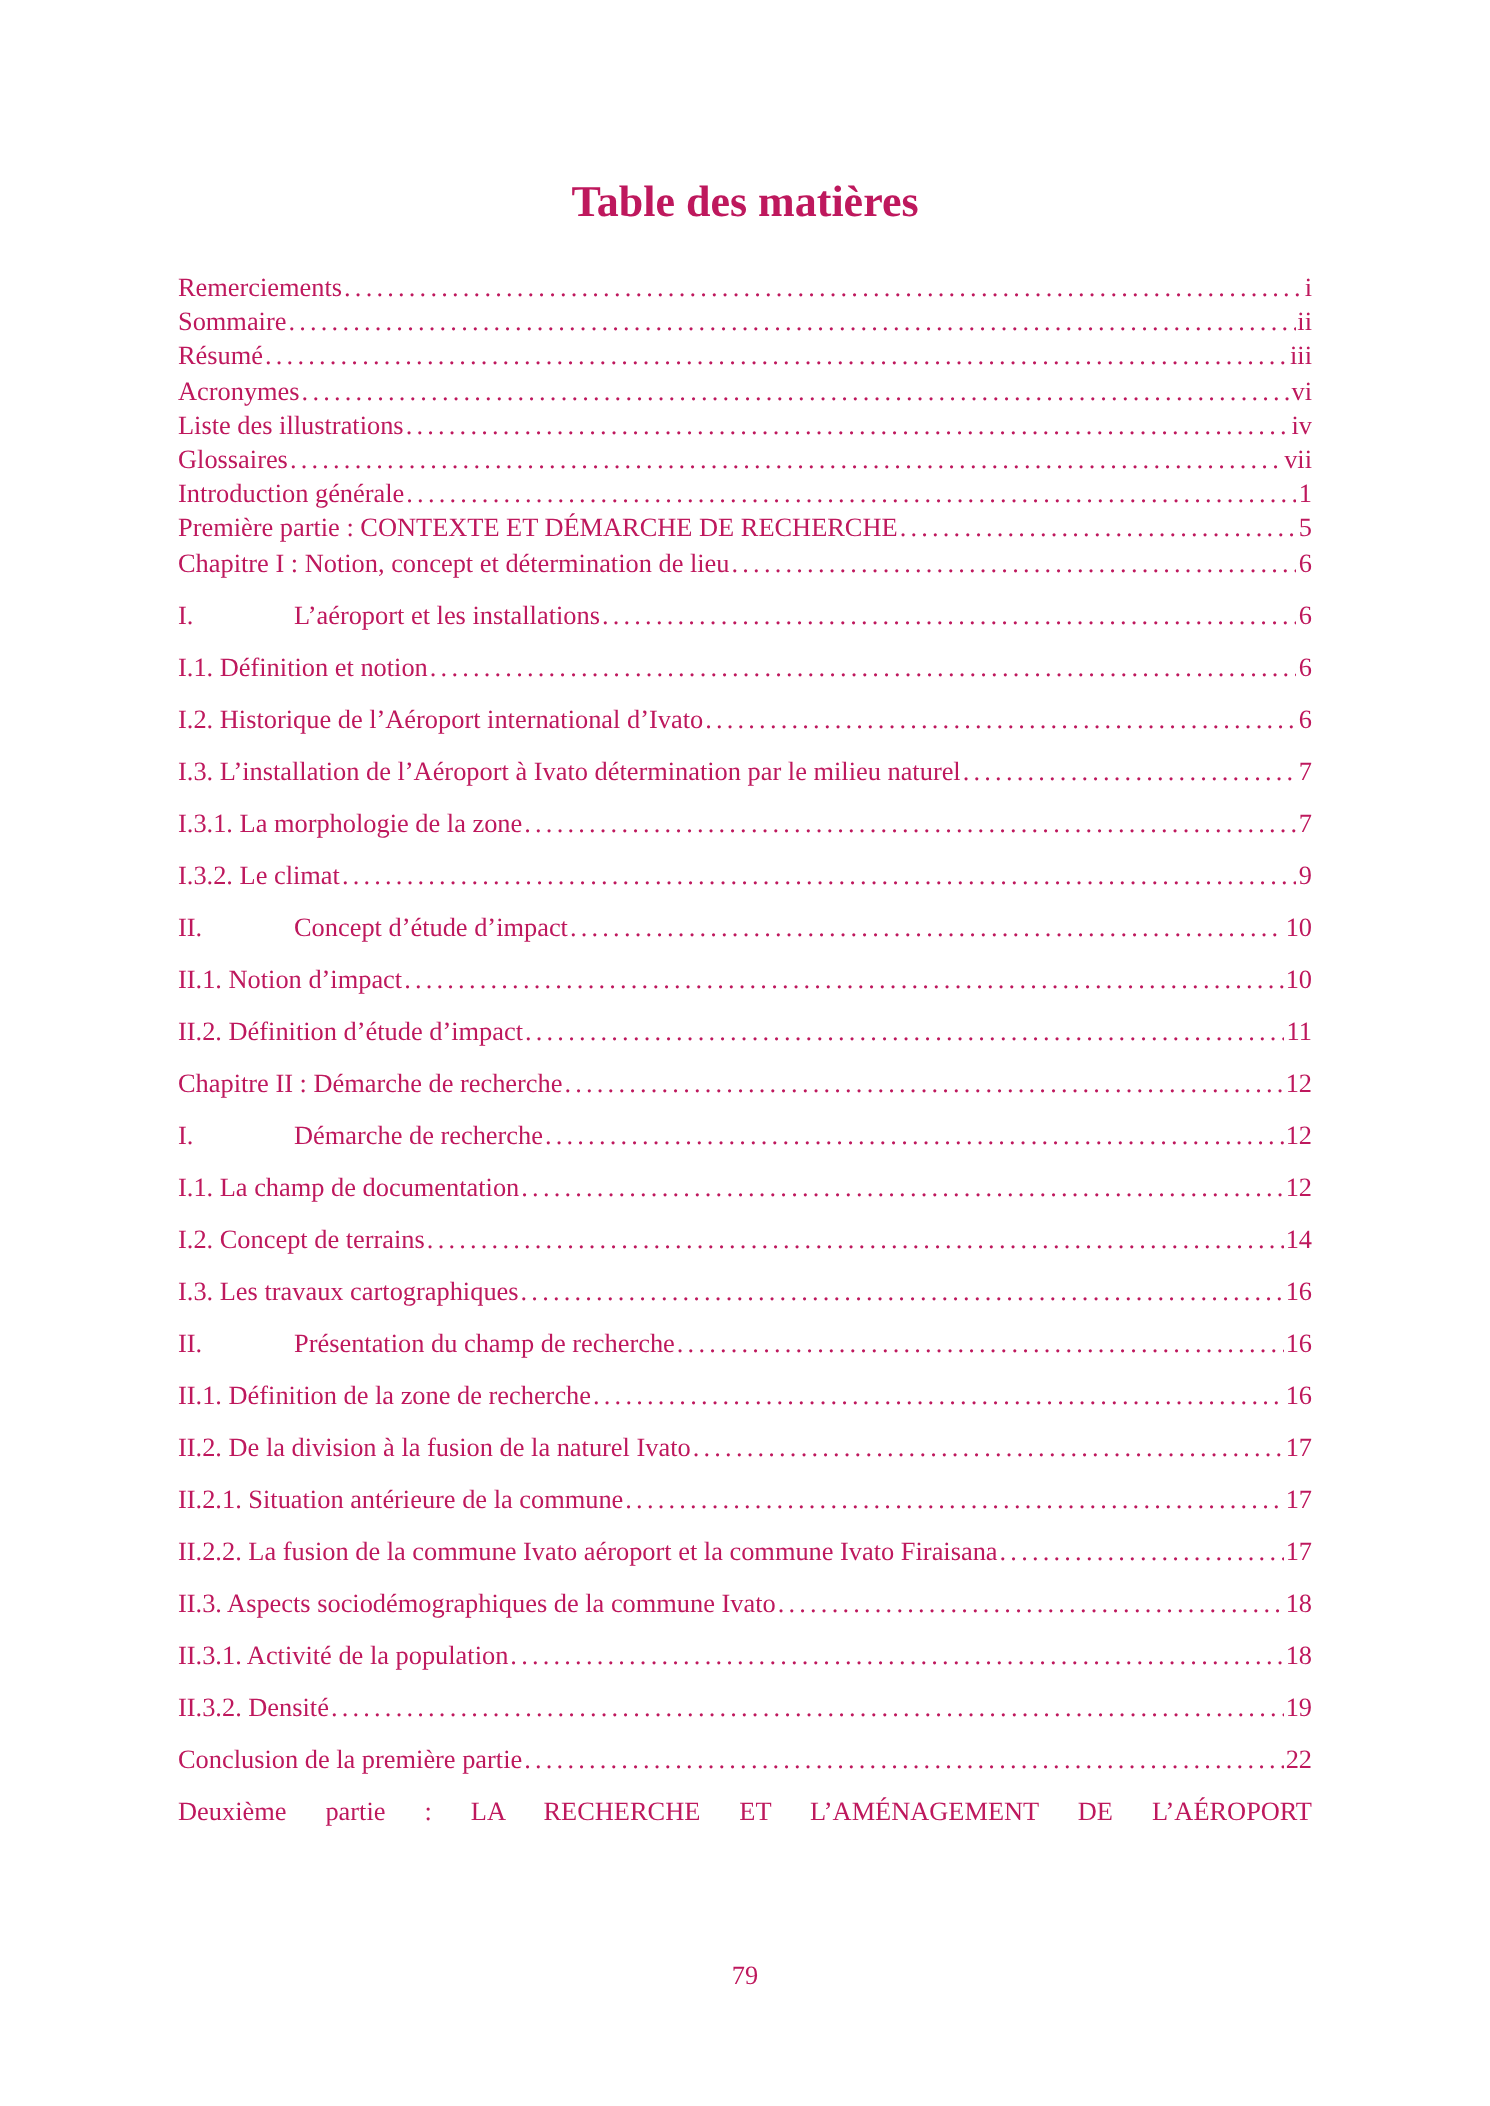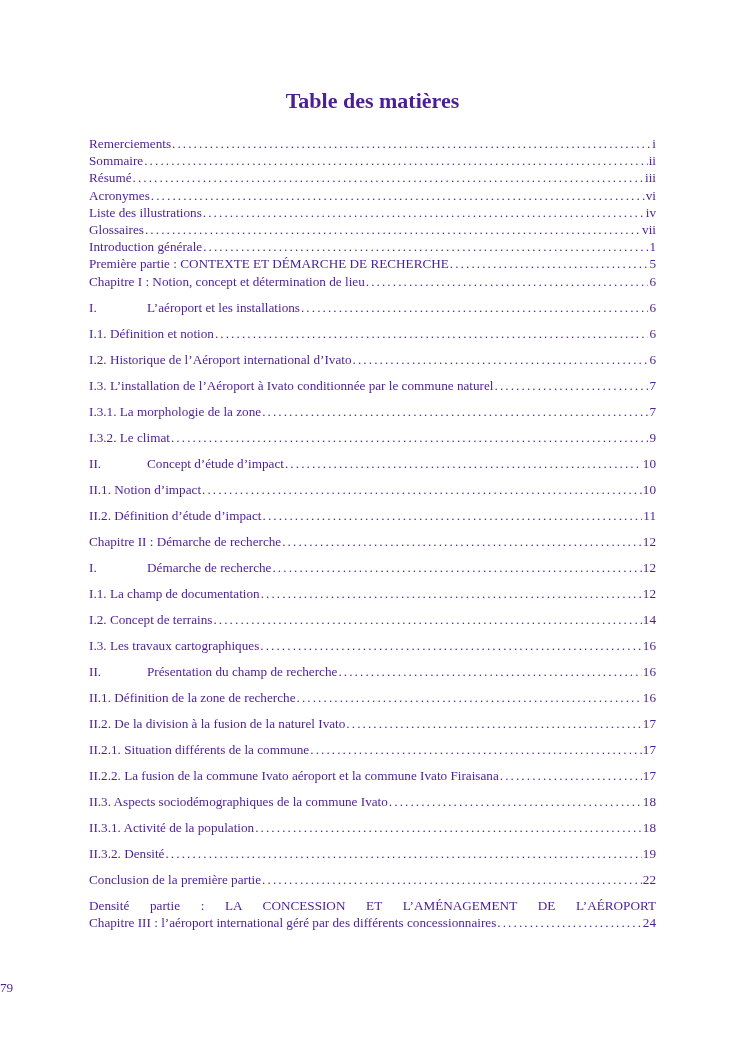--- a/index.html
+++ b/index.html
@@ -4,21 +4,21 @@
 <style>
   * { margin: 0; padding: 0; box-sizing: border-box; }
   html, body { background: #ffffff; }
   body { width: 745px; }
 
   .page {
     position: relative;
     width: 745px;
     height: 1053px;
     background: #ffffff;
-    color: #4c1d95;
+    color: #be185d;
     font-family: "Liberation Serif", "DejaVu Serif", serif;
     overflow: hidden;
   }
 
   .content {
     position: absolute;
     left: 89px;
     right: 89px;
     top: 88px;
   }
@@ -69,21 +69,21 @@
     line-height: 17.2px;
     text-align: justify;
     text-align-last: justify;
   }
 
   .footer {
     position: absolute;
     left: 0;
     right: 0;
     bottom: 57px;
-    text-align: left;
+    text-align: center;
     font-size: 13.2px;
     line-height: 17px;
   }
 </style>
 </head>
 <body>
 
 <div class="page">
   <div class="content">
     <h1 class="title">Table des matières</h1>
@@ -155,21 +155,21 @@
     <span class="pg">6</span>
   </div>
         <div class="row spaced">
 
     <span class="label">I.2. Historique de l’Aéroport international d’Ivato</span>
     <span class="dots"></span>
     <span class="pg">6</span>
   </div>
         <div class="row spaced">
 
-    <span class="label">I.3. L’installation de l’Aéroport à Ivato conditionnée par le commune naturel</span>
+    <span class="label">I.3. L’installation de l’Aéroport à Ivato détermination par le milieu naturel</span>
     <span class="dots"></span>
     <span class="pg">7</span>
   </div>
         <div class="row spaced">
 
     <span class="label">I.3.1. La morphologie de la zone</span>
     <span class="dots"></span>
     <span class="pg">7</span>
   </div>
         <div class="row spaced">
@@ -239,21 +239,21 @@
     <span class="pg">16</span>
   </div>
         <div class="row spaced">
 
     <span class="label">II.2. De la division à la fusion de la naturel Ivato</span>
     <span class="dots"></span>
     <span class="pg">17</span>
   </div>
         <div class="row spaced">
 
-    <span class="label">II.2.1. Situation différents de la commune</span>
+    <span class="label">II.2.1. Situation antérieure de la commune</span>
     <span class="dots"></span>
     <span class="pg">17</span>
   </div>
         <div class="row spaced">
 
     <span class="label">II.2.2. La fusion de la commune Ivato aéroport et la commune Ivato Firaisana</span>
     <span class="dots"></span>
     <span class="pg">17</span>
   </div>
         <div class="row spaced">
@@ -273,23 +273,17 @@
     <span class="label">II.3.2. Densité</span>
     <span class="dots"></span>
     <span class="pg">19</span>
   </div>
         <div class="row spaced">
 
     <span class="label">Conclusion de la première partie</span>
     <span class="dots"></span>
     <span class="pg">22</span>
   </div>
-        <div class="jline spaced">Densité partie : LA CONCESSION ET L’AMÉNAGEMENT DE L’AÉROPORT</div>
-        <div class="row tight">
-
-    <span class="label">Chapitre III : l’aéroport international géré par des différents concessionnaires</span>
-    <span class="dots"></span>
-    <span class="pg">24</span>
-  </div>
+        <div class="jline spaced">Deuxième partie : LA RECHERCHE ET L’AMÉNAGEMENT DE L’AÉROPORT</div>
       </div>
   </div>
   <div class="footer">79</div>
 </div>
 
 </body></html>

